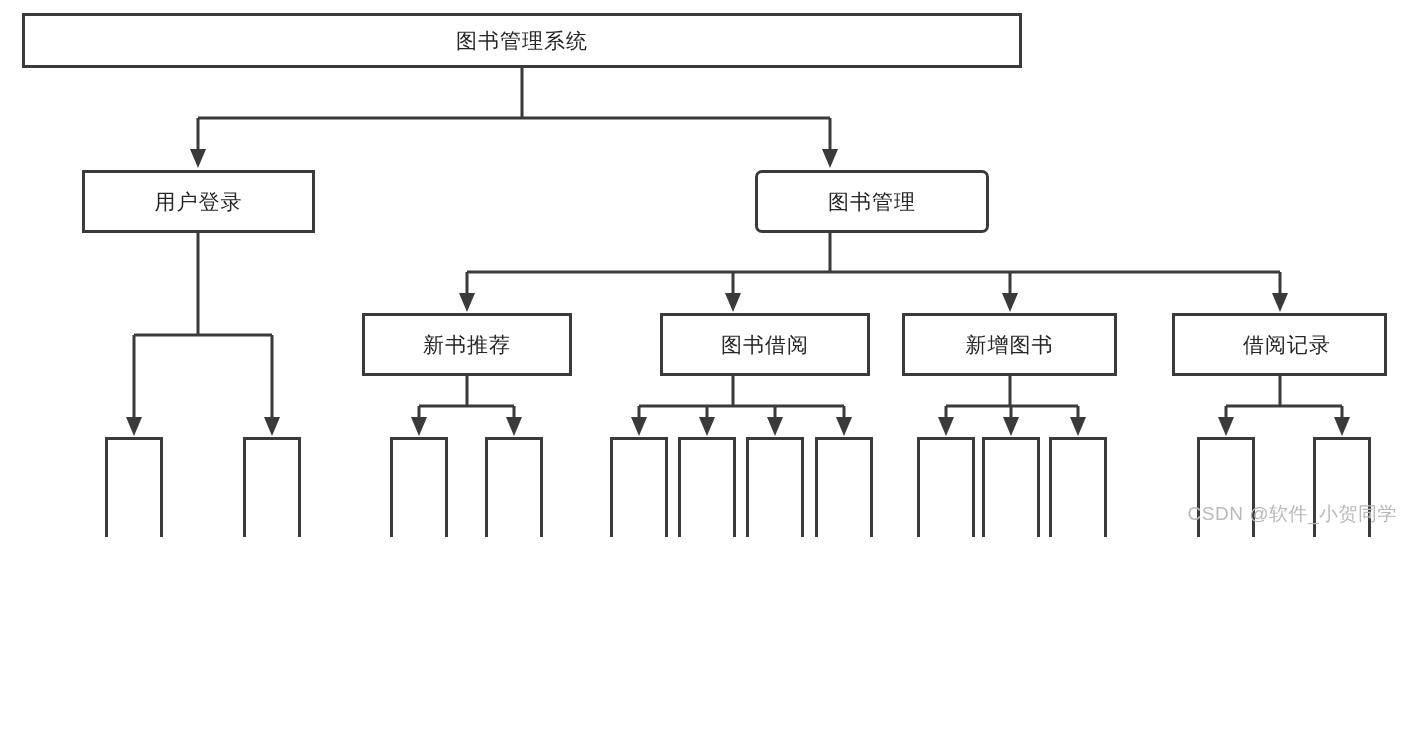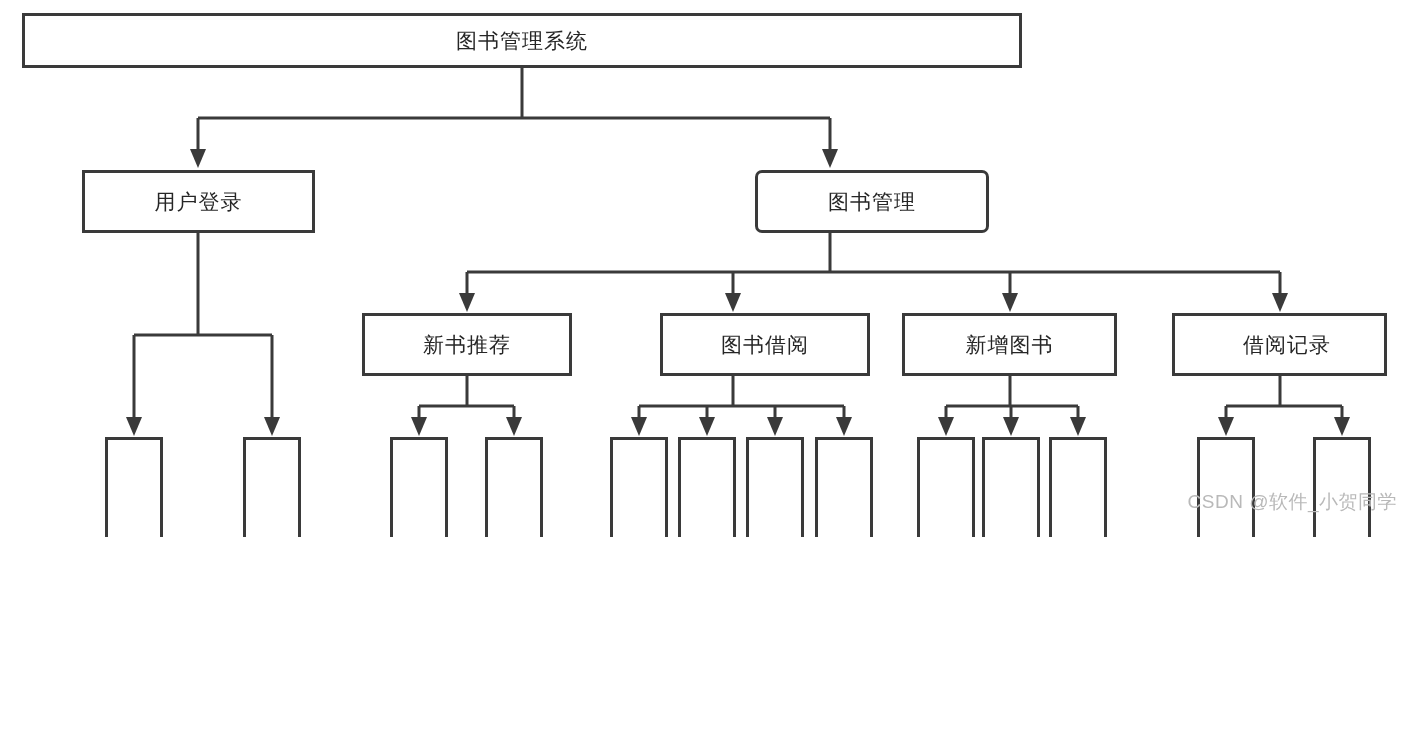--- a/index.html
+++ b/index.html
@@ -41,21 +41,21 @@
   .p-cur  {left:902px; top:313px; width:215px;  height:63px;}
   .p-recs {left:1172px;top:313px; width:215px;  height:63px;padding-left:15px;}
   
   .x1 {left:105px;}  .x2 {left:243px;}  .x3 {left:390px;}
   .x4 {left:485px;}  .x5 {left:610px;}  .x6 {left:678px;}
   .x7 {left:746px;}  .x8 {left:815px;}  .x9 {left:917px;}
   .x10{left:982px;}  .x11{left:1049px;} .x12{left:1197px;}
   .x13{left:1313px;}
   .watermark{
     position:absolute;
-    right:8px;bottom:22px;
+    right:8px;bottom:10px;
     font-size:19px;
     color:#b9b9b9;
     z-index:3;
     letter-spacing:0.5px;
   }
   path{stroke:#3a3a3a;stroke-width:3;fill:none;}
   polygon{fill:#3a3a3a;stroke:none;}
 </style>
 </head>
 <body>

